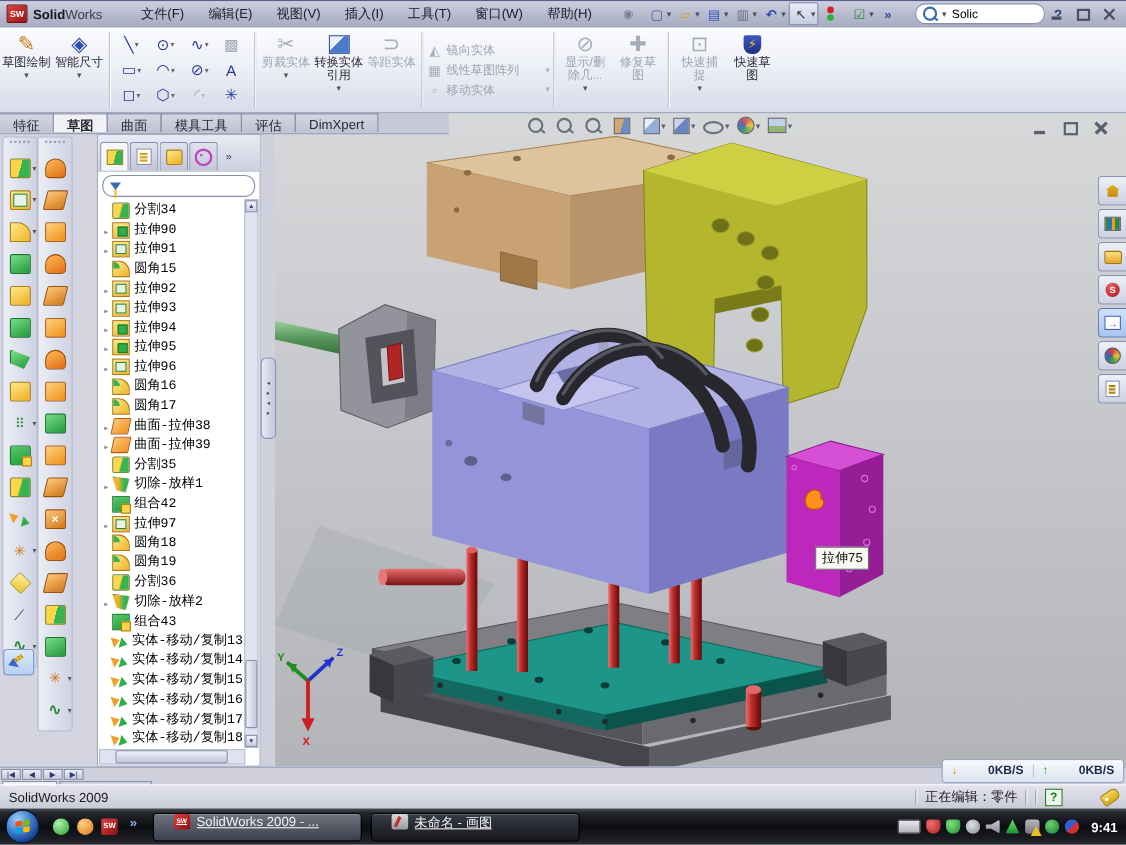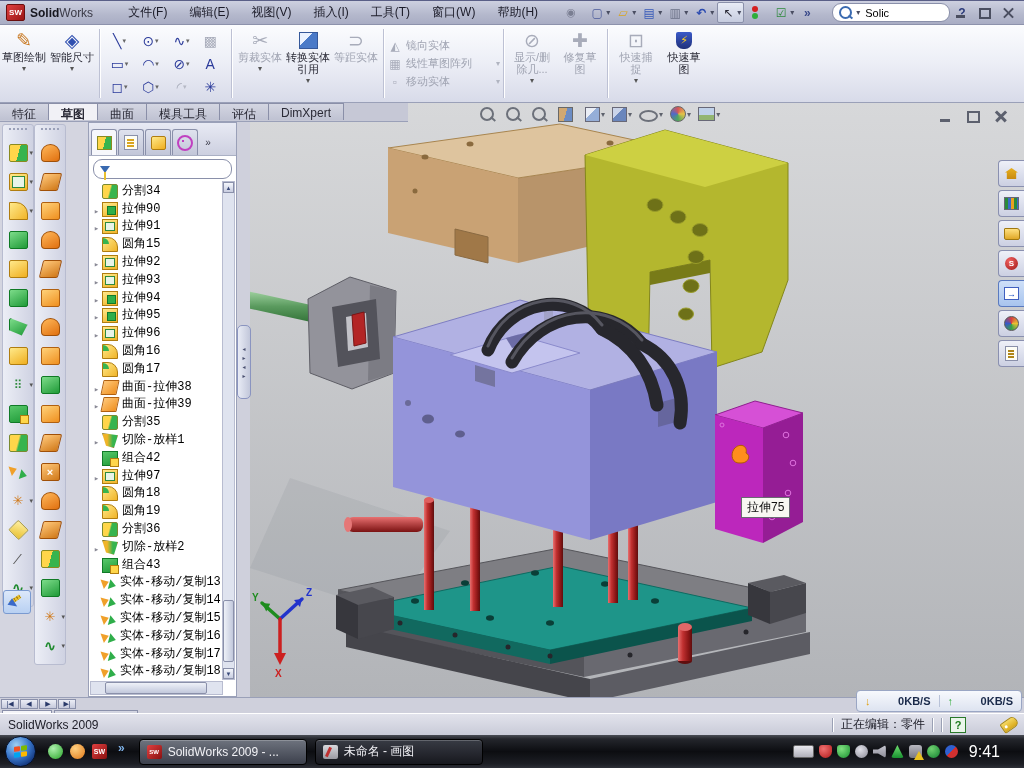--- a/index.html
+++ b/index.html
@@ -236,41 +236,41 @@
   #flag i:nth-child(1){background:#f25022;}#flag i:nth-child(2){background:#7fba00;}
   #flag i:nth-child(3){background:#00a4ef;}#flag i:nth-child(4){background:#ffb900;}
   #quick{display:flex;align-items:center;gap:7px;margin-left:12px;}
   .ql{width:15px;height:15px;border-radius:50%;}
   .q-msn{background:radial-gradient(circle at 35% 30%,#aef0ae,#28a428);}
   .q-or{background:radial-gradient(circle at 35% 30%,#ffd080,#e07818);}
   .q-swt{background:linear-gradient(135deg,#e04040,#8a1010);border-radius:2px;color:#fff;font-size:7px;font-weight:bold;
     display:flex;align-items:center;justify-content:center;}
   #tbchev{color:#7fb2e8;font-weight:bold;font-size:12px;margin-left:4px;transform:translateY(-4px);}
   #tasks{display:flex;gap:8px;margin-left:14px;}
-  .task{width:152px;height:24px;border-radius:4px;border:1px solid #000;display:flex;align-items:center;gap:6px;padding:0 7px;
-    background:linear-gradient(#383b44,#17181e);box-shadow:inset 0 1px 0 rgba(255,255,255,.22);color:#f2f2f6;}
+  .task{width:152px;height:24px;border-radius:4px;border:1px solid #000;display:flex;gap:6px;padding:0 18px;
+    background:linear-gradient(#383b44,#17181e);box-shadow:inset 0 1px 0 rgba(255,255,255,.22);color:#f2f2f6;text-decoration:underline;}
   .task.active{background:linear-gradient(#6e737e,#3c404c);}
   .task .tlabel{white-space:nowrap;overflow:hidden;text-overflow:ellipsis;font-size:12px;}
   .ti{width:15px;height:14px;flex:none;border-radius:2px;}
   .ti-sw{background:linear-gradient(135deg,#e04040,#8a1010);color:#fff;font-size:6px;font-weight:bold;display:flex;align-items:center;justify-content:center;}
   .ti-paint{background:linear-gradient(#d8d8dc,#9a9aa2);position:relative;}
   .ti-paint::after{content:"";position:absolute;left:4px;top:2px;width:3px;height:10px;background:#c03030;transform:rotate(25deg);}
   #tray{position:absolute;right:4px;display:flex;align-items:center;gap:5px;}
   .tri{width:13px;height:13px;border-radius:3px;}
   .t-kb{width:19px;height:11px;background:linear-gradient(#e8e8ee,#b0b0ba);border-radius:2px;border:1px solid #666;}
   .t-red{background:radial-gradient(circle at 35% 30%,#f07070,#b01818);border-radius:3px 3px 50% 50%;}
   .t-grn{background:radial-gradient(circle at 35% 30%,#80e080,#189030);border-radius:3px 3px 50% 50%;}
   .t-gear{background:radial-gradient(circle at 40% 35%,#e0e0e8,#8a8a96);border-radius:50%;}
   .t-spk{background:linear-gradient(#c8c8d2,#8a8a96);clip-path:polygon(0 35%,40% 35%,100% 0,100% 100%,40% 65%,0 65%);}
   .t-pin{background:linear-gradient(#70e070,#189030);clip-path:polygon(50% 0,100% 100%,0 100%);}
   .t-warn{background:linear-gradient(#b8b8c0,#787882);position:relative;}
   .t-warn::after{content:"";position:absolute;right:-2px;bottom:-2px;border-left:5px solid transparent;border-right:5px solid transparent;border-bottom:9px solid #e8c020;}
   .t-plus{background:radial-gradient(circle at 35% 30%,#70d070,#108030);border-radius:50%;}
   .t-dual{background:linear-gradient(135deg,#3060d0 50%,#d03030 50%);border-radius:50%;}
-  #clock{color:#fff;font-size:16px;margin-left:6px;margin-right:20px;}
+  #clock{color:#fff;font-size:12px;margin-left:6px;margin-right:4px;font-weight:bold;}
 </style>
 </head>
 <body>
 
 <div id="app">
 
   <div id="titlebar">
     <div class="logo">
       <span class="logo-cube">SW</span>
       <span class="brand"><b>Solid</b><i>Works</i></span>

